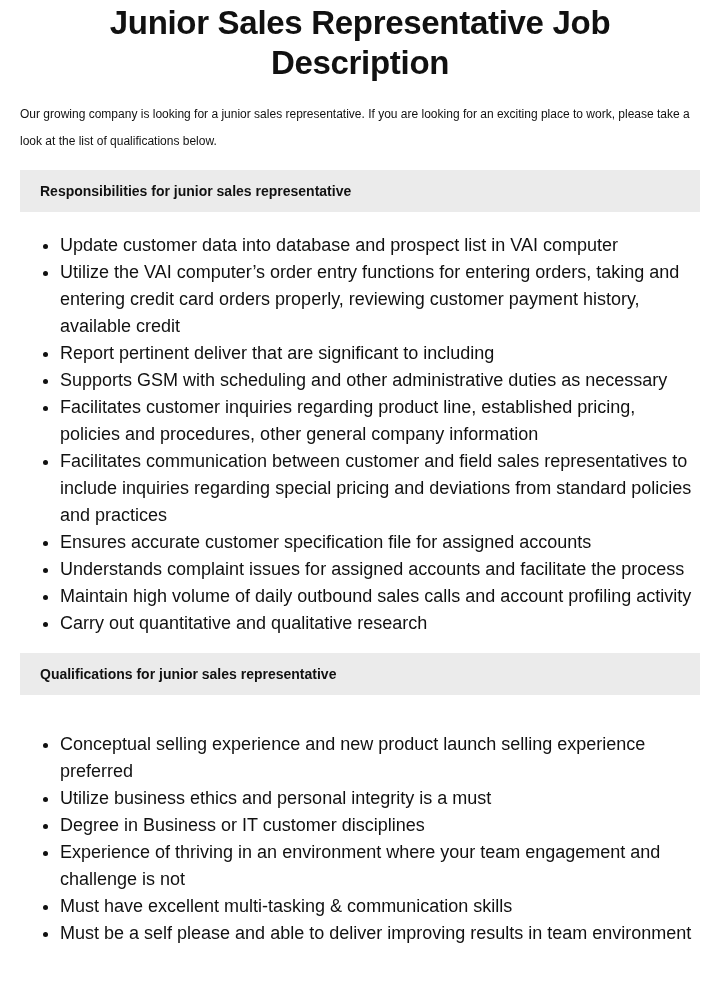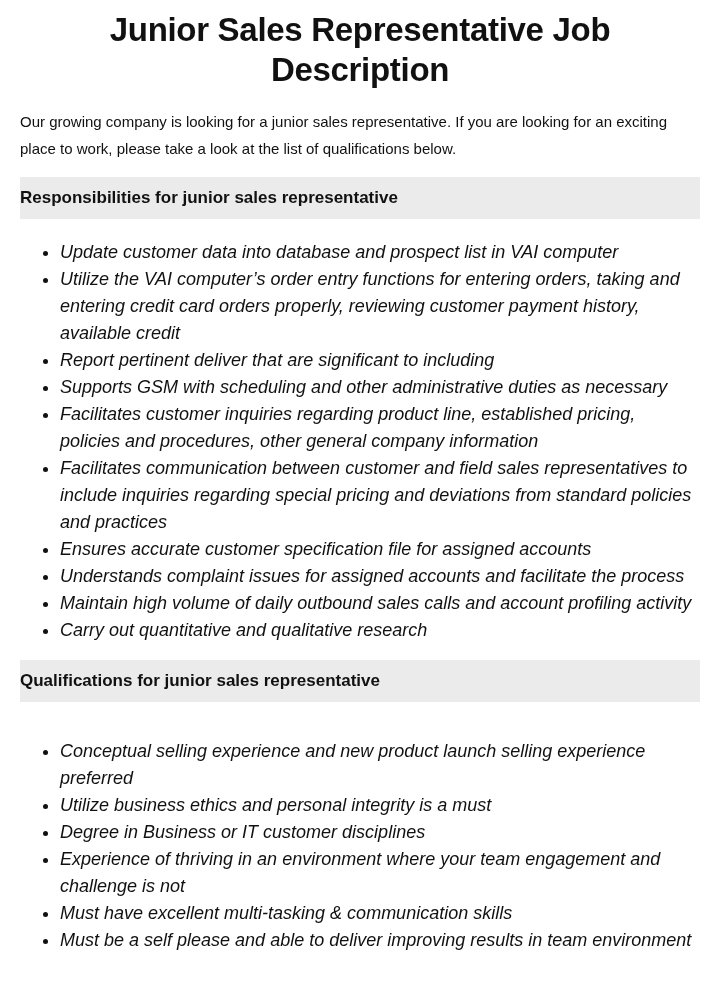--- a/index.html
+++ b/index.html
@@ -3,40 +3,41 @@
 <meta charset="utf-8">
 <style>
   html, body { margin: 0; padding: 0; background: #ffffff; }
   body {
     width: 720px; height: 998px; overflow: hidden;
     font-family: "Liberation Sans", sans-serif;
     color: #111111;
   }
   .page { padding: 0 20px; }
   h1 {
-    margin: 0; padding-top: 10px;
+    margin: 0; padding-top: 3px;
     font-size: 33px; font-weight: bold; text-align: center;
     letter-spacing: -0.3px; line-height: 40px;
   }
   .intro {
     margin: 18px 0 0 0;
-    font-size: 15px; line-height: 27px;
+    font-size: 12px; line-height: 27px;
   }
   .section-header {
     background: #ebebeb;
     margin-top: 15px;
     height: 42px;
     display: flex; align-items: center;
-    font-size: 17px; font-weight: bold;
+    padding-left: 20px;
+    font-size: 14px; font-weight: bold;
   }
   ul {
     margin: 20px 0 0 0; padding-left: 40px;
     font-size: 18px; line-height: 27px;
   }
-  ul li { padding-left: 0; font-style: italic; }
+  ul li { padding-left: 0; }
   ul.qual { margin-top: 36px; }
   .resp-header { margin-top: 15px; }
   .qual-header { margin-top: 16px; }
 </style>
 </head>
 <body>
 
 <div class="page">
   <h1>Junior Sales Representative Job Description</h1>
   <p class="intro">Our growing company is looking for a junior sales representative. If you are looking for an exciting place to work, please take a look at the list of qualifications below.</p>

